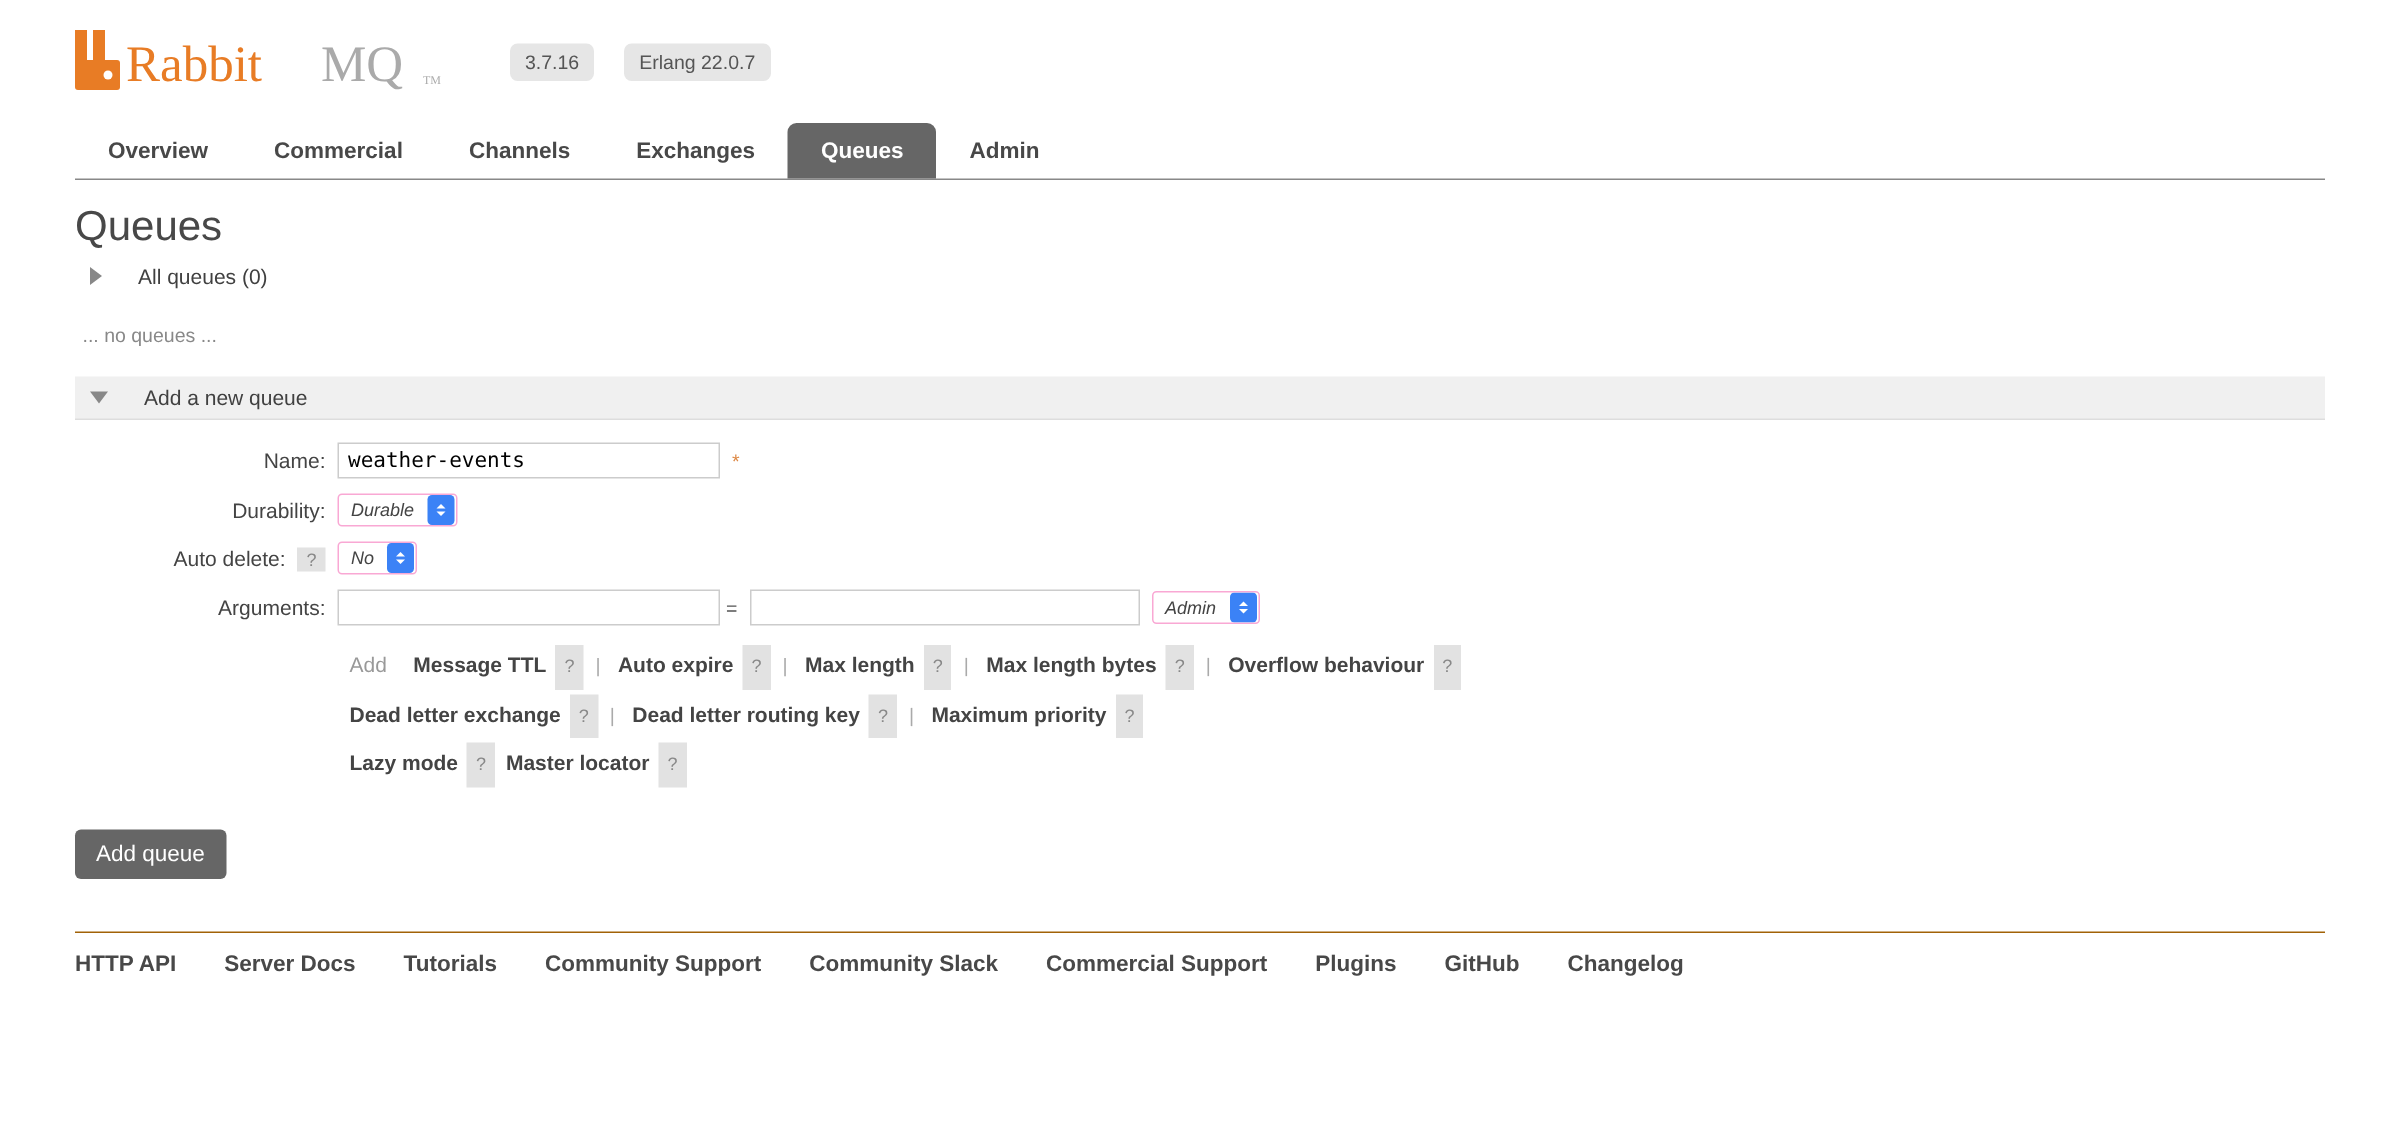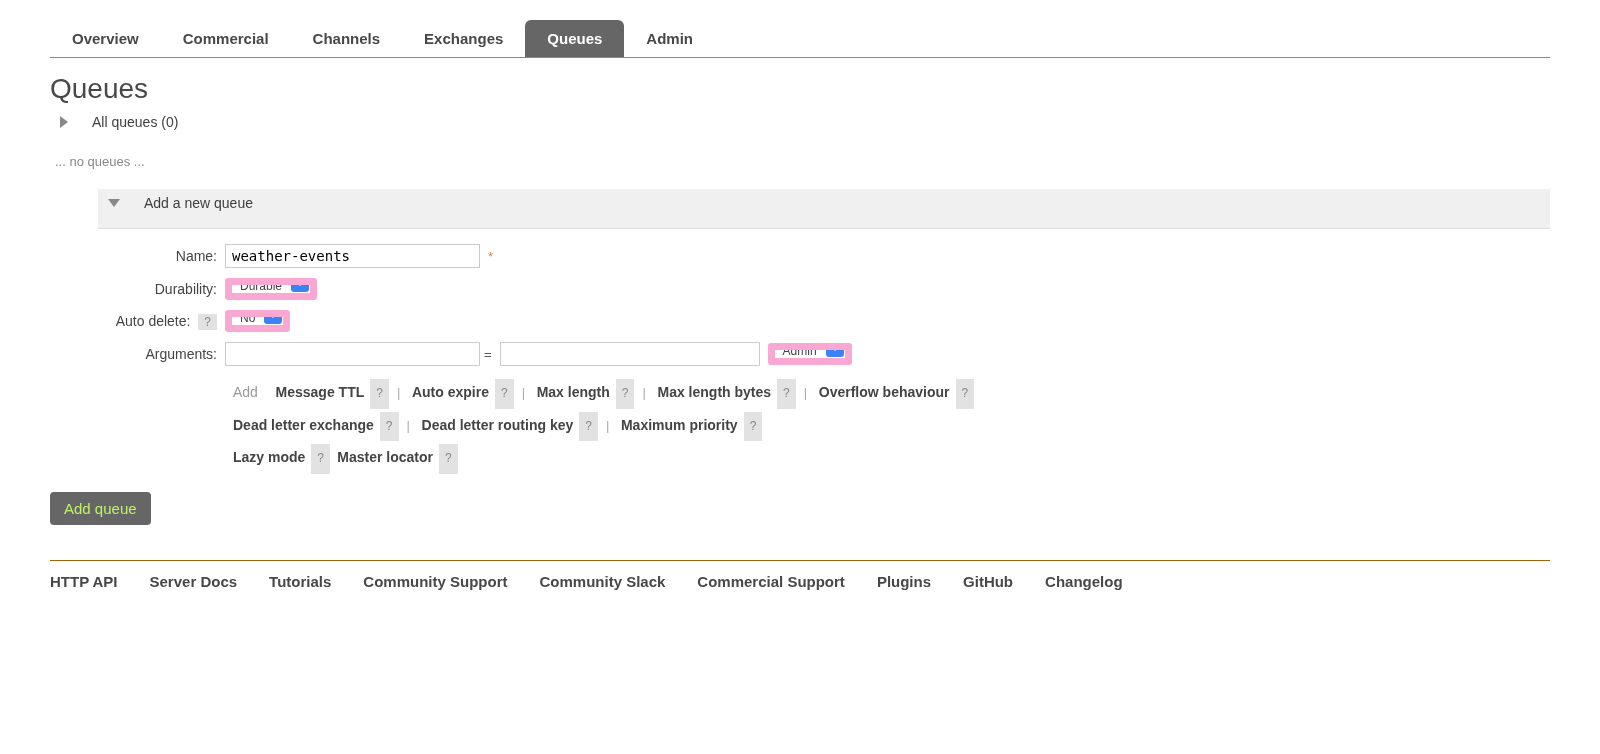--- a/index.html
+++ b/index.html
@@ -66,22 +66,21 @@
     border-color: transparent transparent transparent #888;
   }
   .arrow-down {
     border-width: 8px 6px 0 6px;
     border-color: #888 transparent transparent transparent;
   }
   .noq { color: #888; margin: 20px 0 20px 5px; }
   .section-head.band {
     background: #f0f0f0;
     border-bottom: 1px solid #ddd;
-    padding: 6px 0 17px 10px;
-    margin-left: 48px;
+    padding: 6px 0 6px 10px;
   }
   .form-area { padding: 15px 0 10px 0; }
   .form-row {
     display: flex;
     align-items: center;
     margin-bottom: 10px;
   }
   .label-col {
     width: 175px;
     text-align: right;
@@ -93,26 +92,27 @@
     border: 1px solid #ccc;
     padding: 8px 6px;
     font-family: monospace;
     font-size: 14px;
     height: 24px;
     width: 255px;
   }
   .asterisk { color: #d84; margin-left: 8px; }
   .select-wrap {
     display: inline-flex;
-    align-items: flex-end;
-    border: 7px solid #f9a8d4;
+    align-items: center;
+    border: 1px solid #f9a8d4;
     border-radius: 3px;
     height: 22px;
     background: #fff;
     overflow: hidden;
+    font-style: italic;
   }
   .select-wrap .sel-label {
     padding: 0 8px;
     font-size: 12px;
     color: #444;
   }
   .sel-knob {
     width: 18px; height: 20px;
     background: #3b82f6;
     border-radius: 3px;
@@ -154,27 +154,27 @@
     font-weight: bold;
     color: #444;
     margin-right: 2px;
     font-size: 14px;
     cursor: pointer;
   }
   .sep { color: #aaa; margin: 0 8px; }
   .add-btn {
     display: inline-block;
     background: #666;
-    color: #bef264;
+    color: #ffffff;
     border: none;
     border-radius: 4px;
     padding: 8px 14px;
     font-size: 15px;
     cursor: pointer;
-    margin-top: 18px;
+    margin-top: 28px;
   }
   .footer {
     border-top: 1px solid #a16207;
     margin-top: 25px;
     padding-top: 12px;
   }
   .footer ul {
     list-style: none;
     padding: 0; margin: 0;
     display: flex;
@@ -186,20 +186,38 @@
     color: #484848;
     font-size: 15px;
     cursor: pointer;
   }
 </style>
 </head>
 <body>
 
 <div class="container">
 
+  <div class="header-row">
+    <div class="logo">
+      <svg width="270" height="42" viewBox="0 0 270 42">
+
+        <g fill="#e87c25">
+          <rect x="0" y="0" width="8" height="28"></rect>
+          <rect x="12" y="0" width="8" height="28"></rect>
+          <rect x="0" y="20" width="30" height="20" rx="2"></rect>
+          <circle cx="22" cy="30" r="3" fill="#fff"></circle>
+        </g>
+        <text x="34" y="34" font-family="Verdana" font-size="34" fill="#e87c25">Rabbit</text>
+        <text x="164" y="34" font-family="Verdana" font-size="34" fill="#aaa">MQ</text>
+        <text x="232" y="36" font-family="Verdana" font-size="8" fill="#aaa">TM</text>
+      </svg>
+    </div>
+    <span class="badge">3.7.16</span>
+    <span class="badge">Erlang 22.0.7</span>
+  </div>
 
   <nav class="tabs">
     <ul>
       <li>Overview</li>
       <li>Commercial</li>
       <li>Channels</li>
       <li>Exchanges</li>
       <li class="selected">Queues</li>
       <li>Admin</li>
     </ul>

